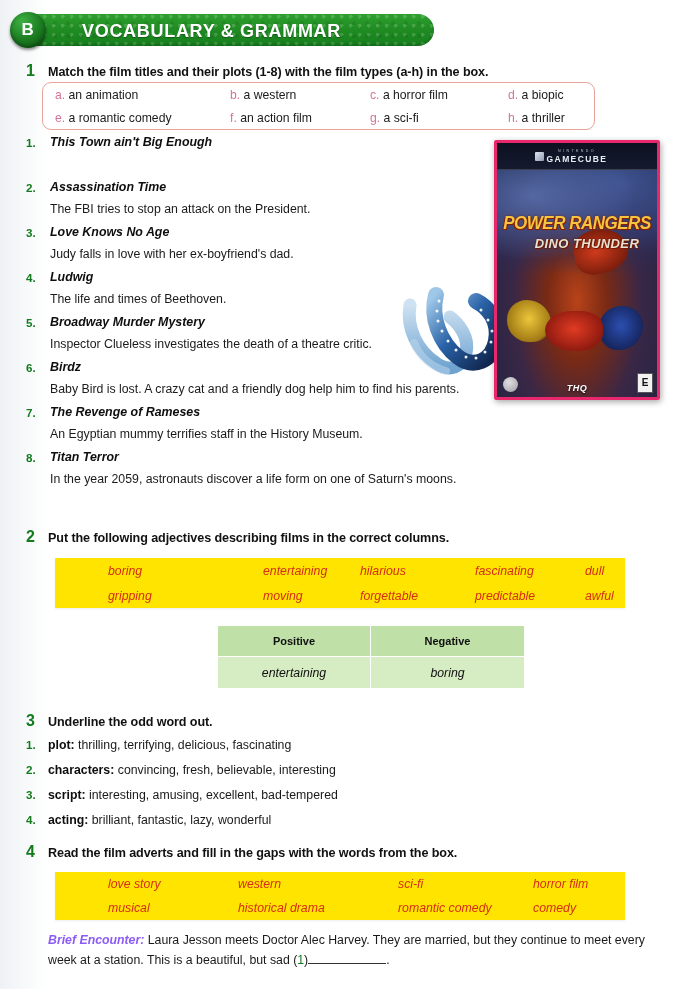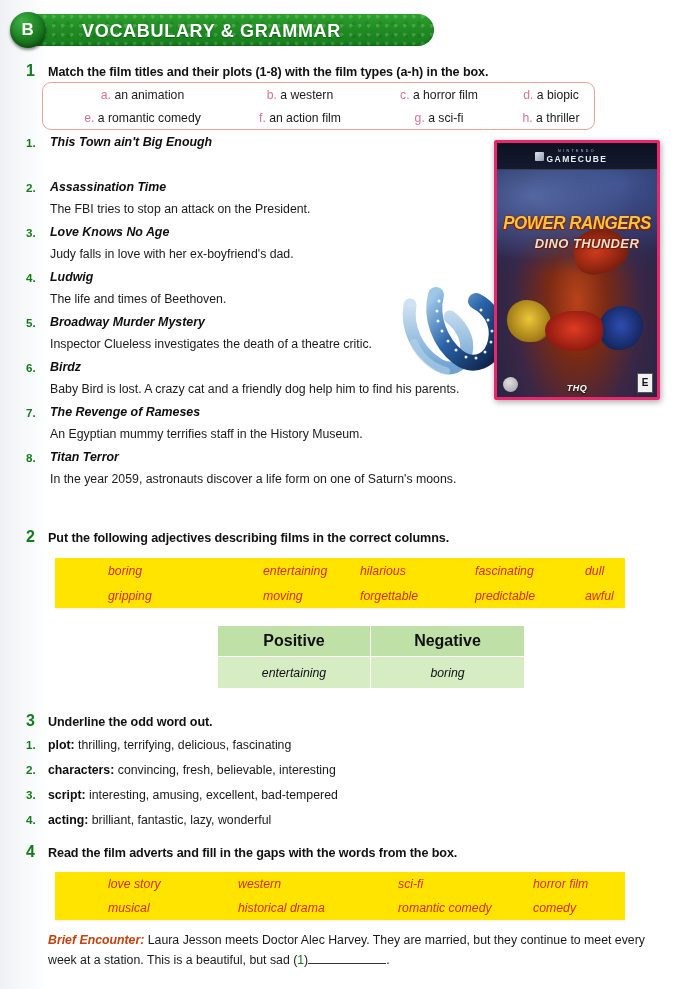--- a/index.html
+++ b/index.html
@@ -110,21 +110,20 @@
   }
   .options-grid {
     position: absolute;
     left: 0; top: 0; right: 0; bottom: 0;
     display: grid;
     grid-template-columns: 175px 140px 138px auto;
     grid-template-rows: 1fr 1fr;
     align-items: center;
     padding-left: 12px;
     box-sizing: border-box;
-    text-align: center;
   }
   .opt { font-size: 12.2px; white-space: nowrap; }
   .opt .ltr { color: #d4739a; }
 
   
   .film-list { position: absolute; left: 0; top: 136px; width: 700px; }
   .film-item { position: relative; height: 45px; }
   .film-num {
     position: absolute;
     left: 26px;
@@ -335,21 +334,21 @@
   .pn-cell {
     width: 153px;
     display: flex;
     align-items: center;
     justify-content: center;
     box-sizing: border-box;
   }
   .pn-head .pn-cell {
     background: #bfe0a6;
     font-weight: bold;
-    font-size: 16px;
+    font-size: 11px;
     color: #101010;
     border-bottom: 1.5px solid #ffffff;
   }
   .pn-head .pn-cell:first-child { border-right: 1.5px solid #ffffff; }
   .pn-body .pn-cell {
     background: #d6ecc2;
     font-style: italic;
     font-size: 12.3px;
     color: #101010;
   }
@@ -374,21 +373,21 @@
     left: 48px;
     top: 930px;
     width: 610px;
     font-size: 12.3px;
     line-height: 20px;
     color: #1a1a1a;
   }
   .advert .film-name {
     font-weight: bold;
     font-style: italic;
-    color: #c2410c;
+    color: #8b5cf6;
   }
   .gapnum { color: #137a1d; }
   .gapline {
     display: inline-block;
     width: 78px;
     border-bottom: 1px solid #333;
     height: 11px;
     vertical-align: baseline;
   }
 </style>

